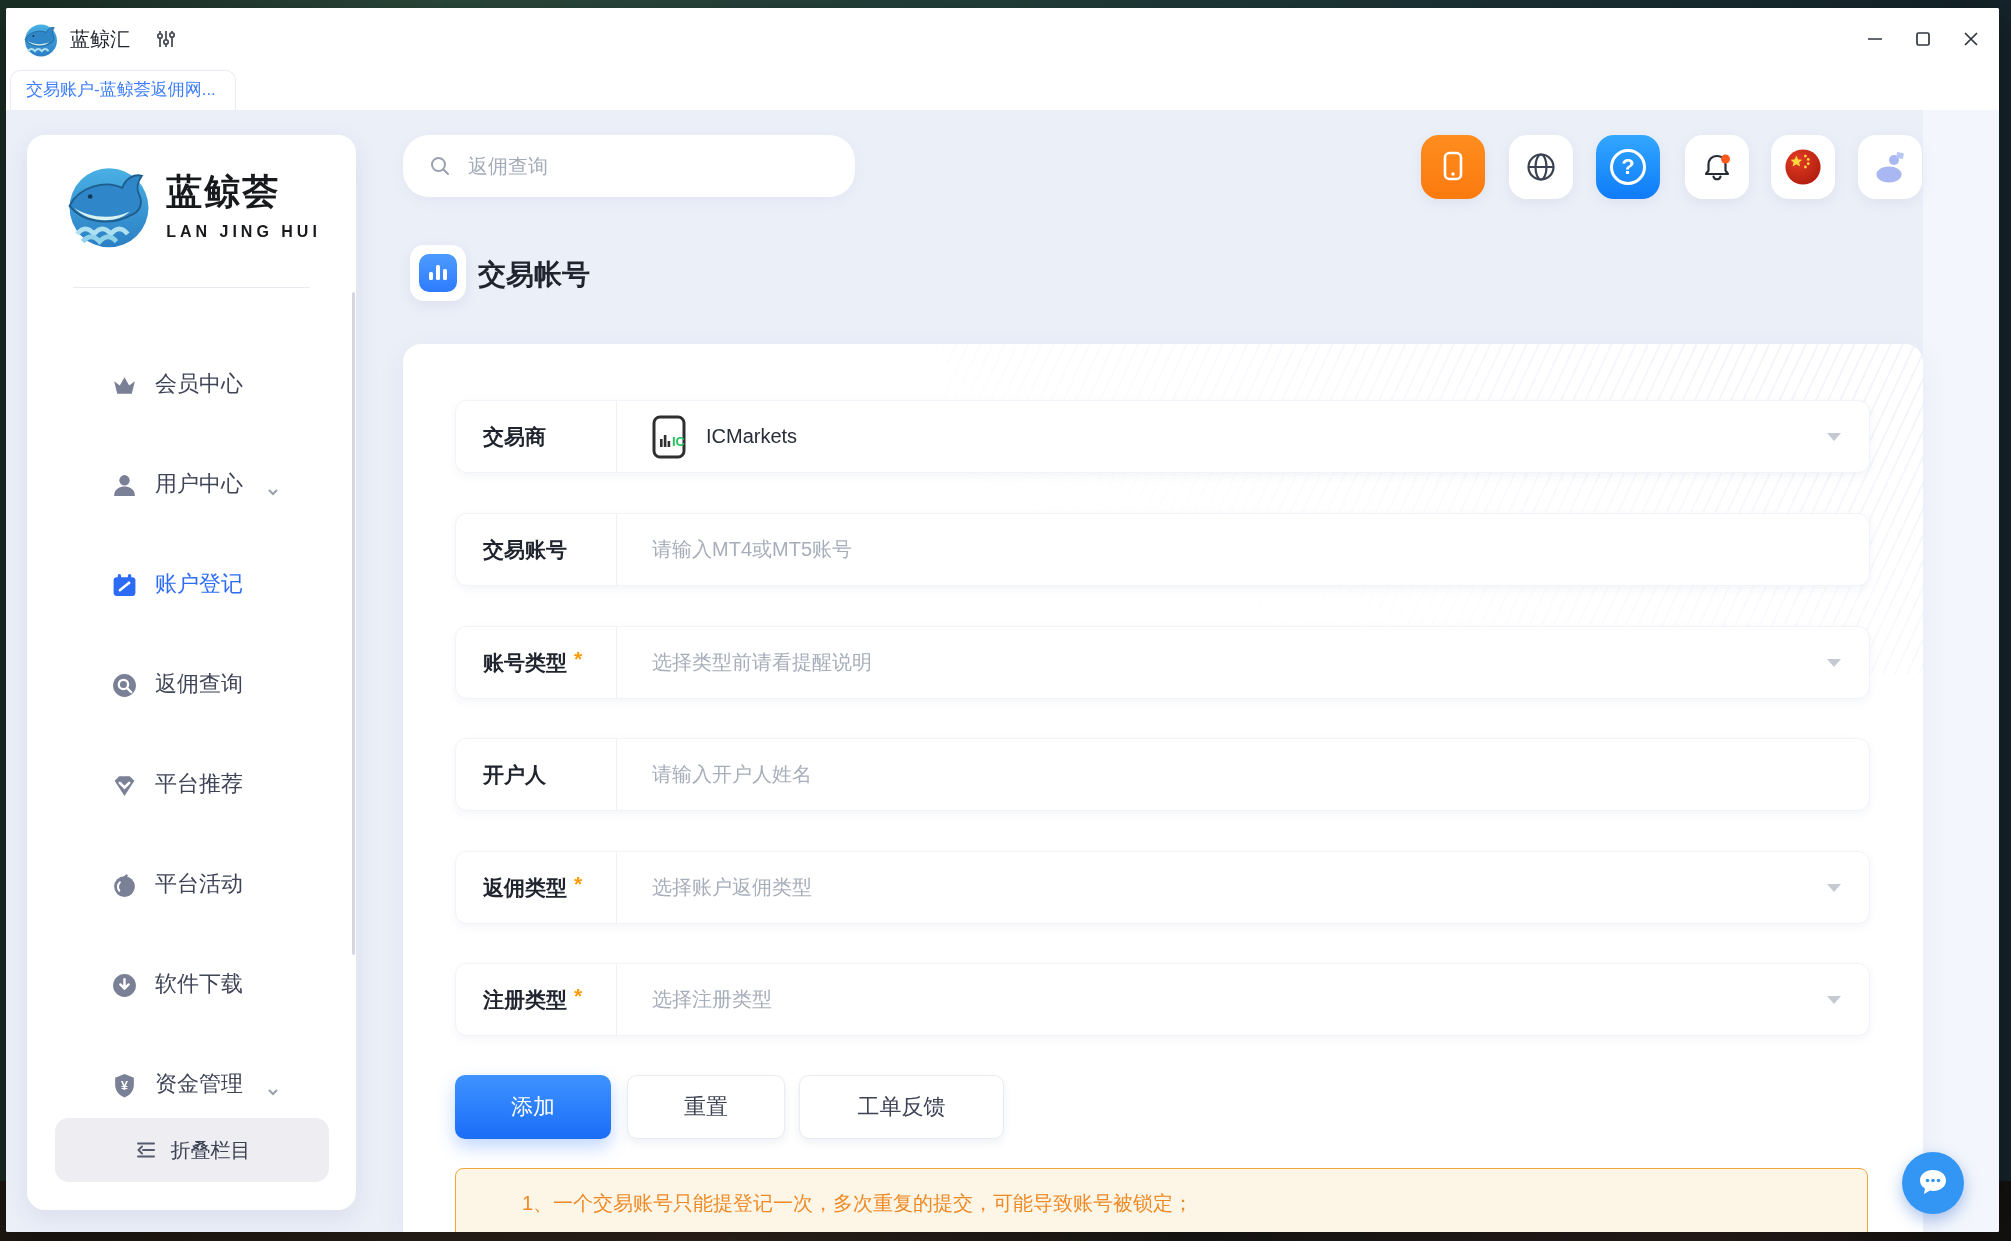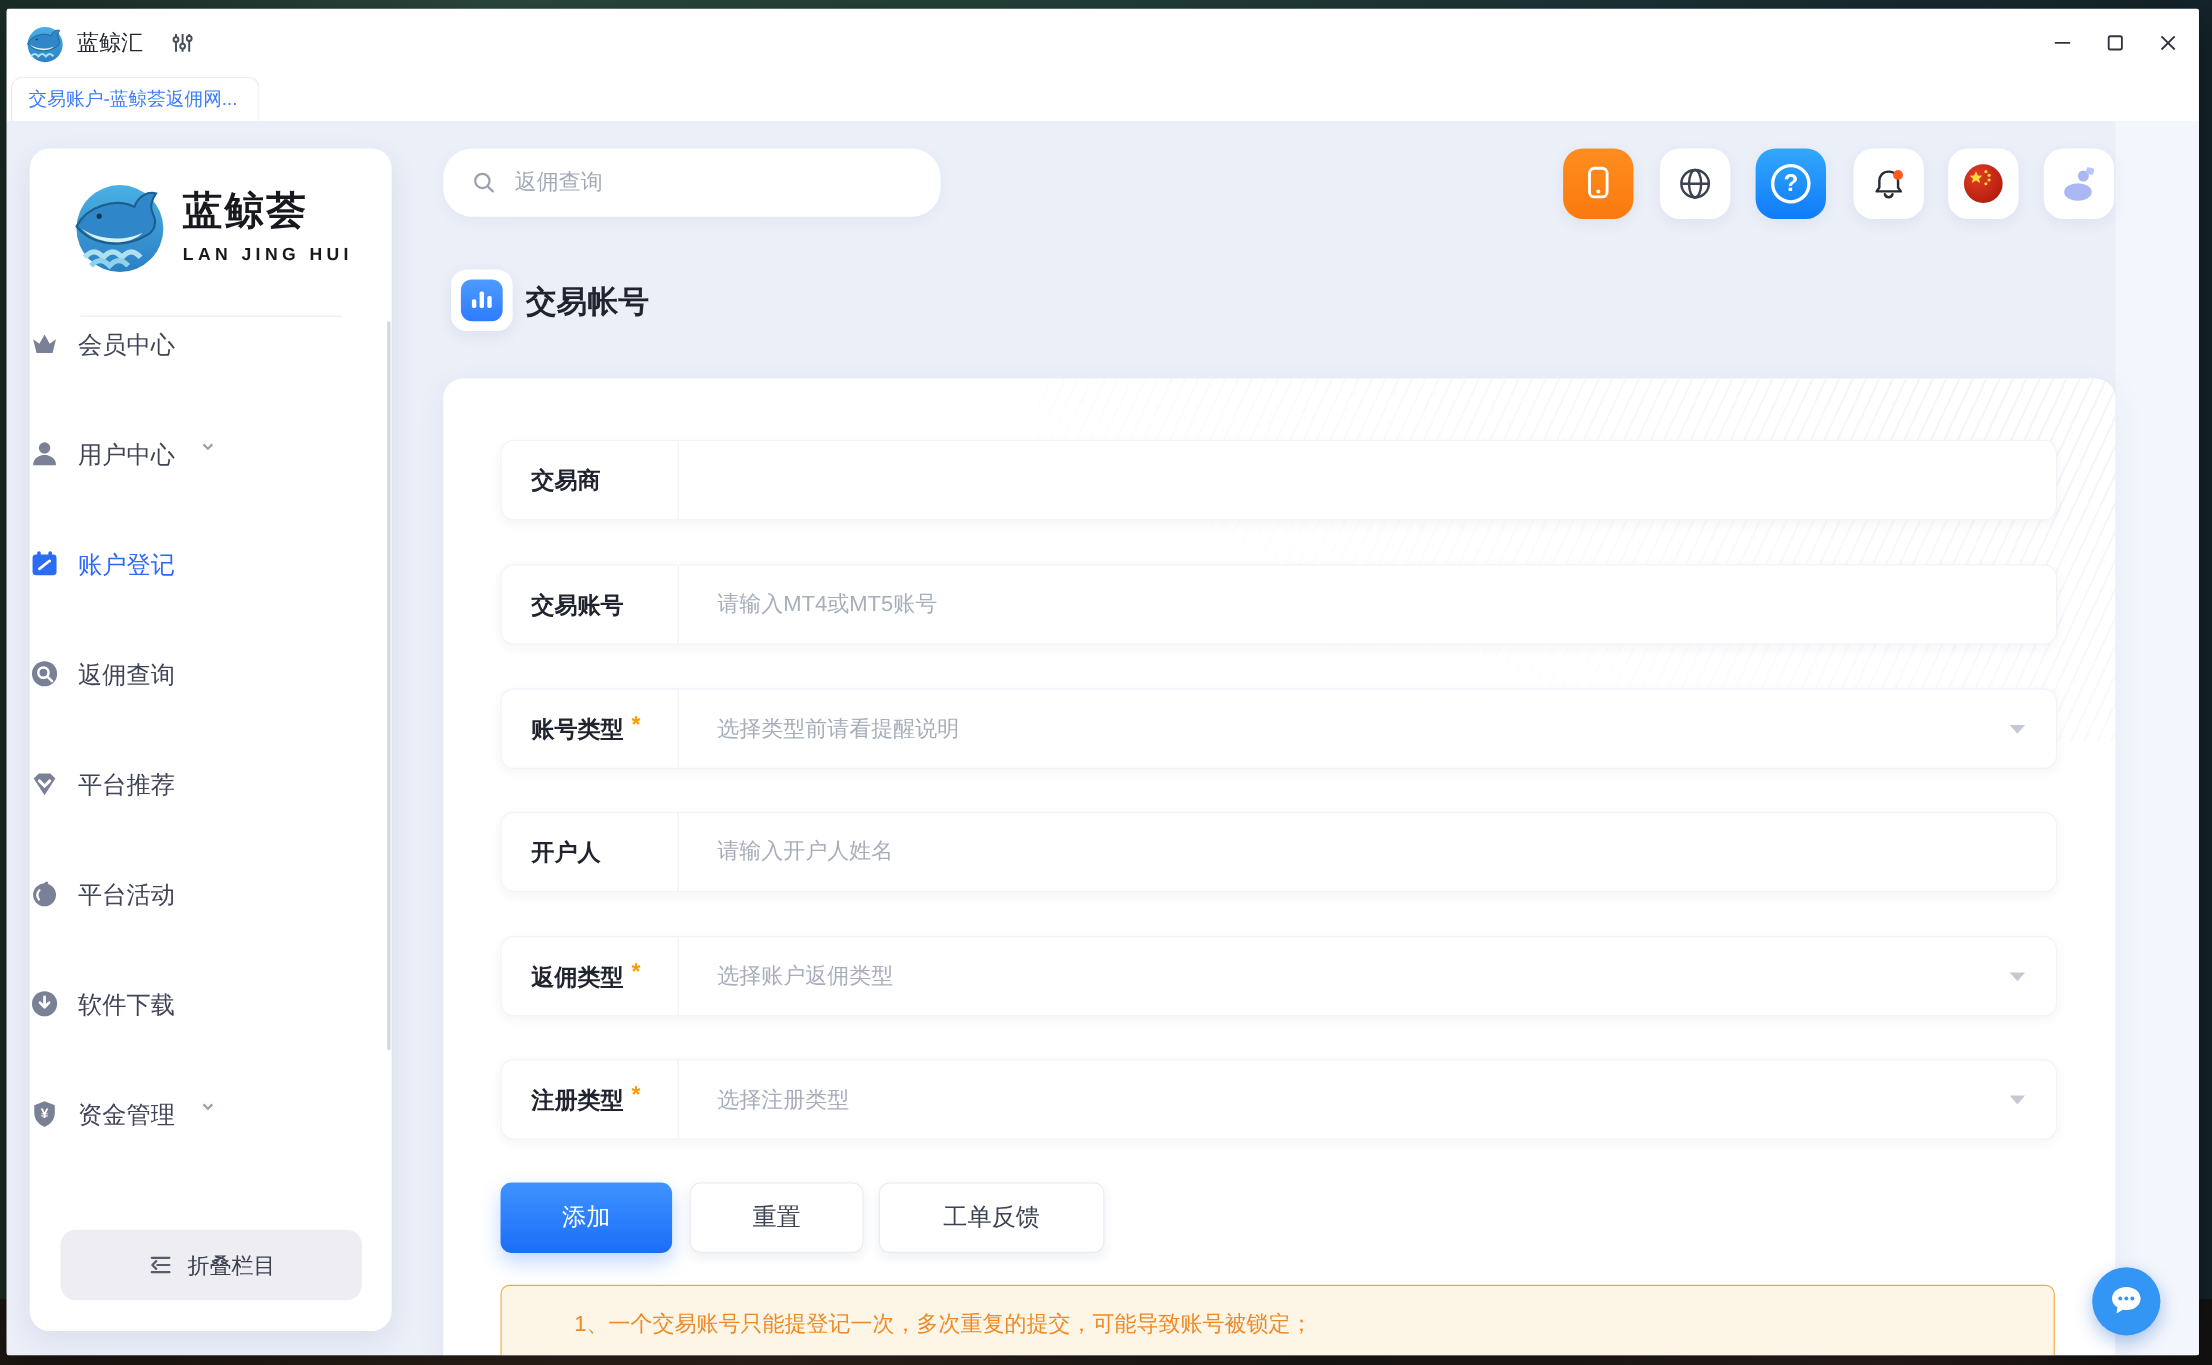--- a/index.html
+++ b/index.html
@@ -53,21 +53,21 @@
     position:absolute; left:21px; top:127px; width:329px; height:1075px;
     background:#fff; border-radius:18px; box-shadow:0 8px 26px rgba(40,60,110,.09);
   }
   .logo-row { position:absolute; left:0; top:22px; width:100%; display:flex; justify-content:center; align-items:center; gap:10px; }
   .logo-whale { width:94px; height:94px; }
   .logo-texts { display:flex; flex-direction:column;justify-content:space-between; }
   .logo-brand { font-size:36px; font-weight:800; color:#17191c; letter-spacing:2px; }
   .logo-sub { margin-top:6px; font-size:16px; font-weight:700; color:#17191c; letter-spacing:4px; }
   .side-divider { position:absolute; left:46px; right:46px; top:152px; height:1px; background:#e9eaef; }
   .menu { position:absolute; left:0; top:164px; width:100%; }
-  .menu-item { height:100px; display:flex; align-items:flex-start; gap:17px; cursor:pointer; }
+  .menu-item { height:100px; display:flex; align-items:flex-end; padding-left:84px; gap:17px; cursor:pointer; }
   .menu-item .mi-label { font-size:22px; color:#3f4457; }
   .menu-item svg.mi-icon { width:27px; height:27px; flex:none; }
   .menu-item .mi-fill { fill:#7a8095; }
   .menu-item.active .mi-label { color:#2c6bf6; }
   .menu-chev { margin-left:6px; }
   .collapse-btn {
     position:absolute; left:28px; top:983px; width:274px; height:64px; border-radius:14px;
     background:#ededf2; display:flex; align-items:center; justify-content:center; gap:13px; cursor:pointer;
   }
   .collapse-btn span { font-size:20px; color:#3c4152; }
@@ -388,20 +388,31 @@
     <div class="page-title">交易帐号</div>
 
     <div class="form-card">
       <div class="card-pattern"></div>
 
       <div class="frow" style="top:56px">
         <div class="frow-label">
             <span>交易商</span>
           </div>
         <div class="frow-sep"></div>
+        <div class="frow-value">
+          <svg width="34" height="44" viewBox="0 0 34 44">
+            <rect x="2" y="2" width="30" height="40" rx="6" fill="#fff" stroke="#2f2f2f" stroke-width="3"></rect>
+            <rect x="8" y="24" width="2.6" height="8" fill="#2f2f2f"></rect>
+            <rect x="11.8" y="20" width="2.6" height="12" fill="#2f2f2f"></rect>
+            <rect x="15.6" y="26" width="2.6" height="6" fill="#2f2f2f"></rect>
+            <text x="20" y="31" font-size="13" font-weight="bold" fill="#1fc35c">IC</text>
+          </svg>
+          <span class="val">ICMarkets</span>
+          <span class="arrow"></span>
+        </div>
       </div>
 
       <div class="frow" style="top:169px">
         <div class="frow-label">
             <span>交易账号</span>
           </div>
         <div class="frow-sep"></div>
         <div class="frow-value">
           <input class="frow-input" placeholder="请输入MT4或MT5账号" style="">
         </div>

